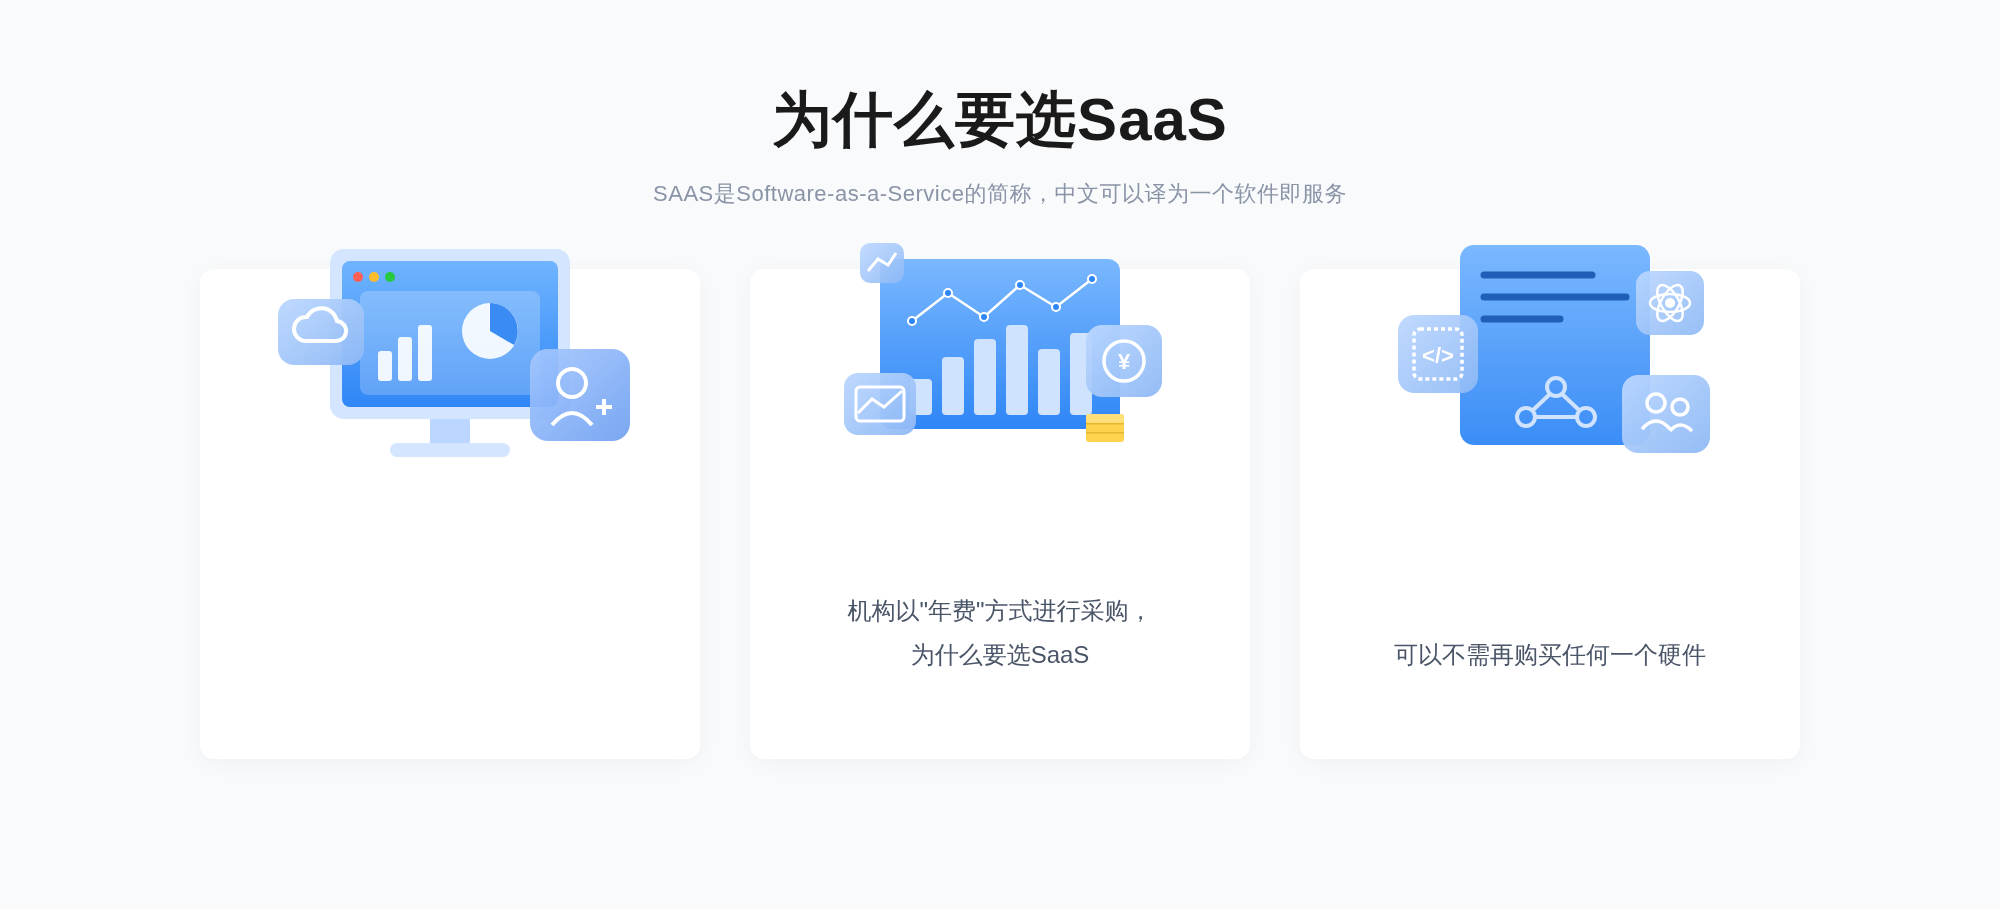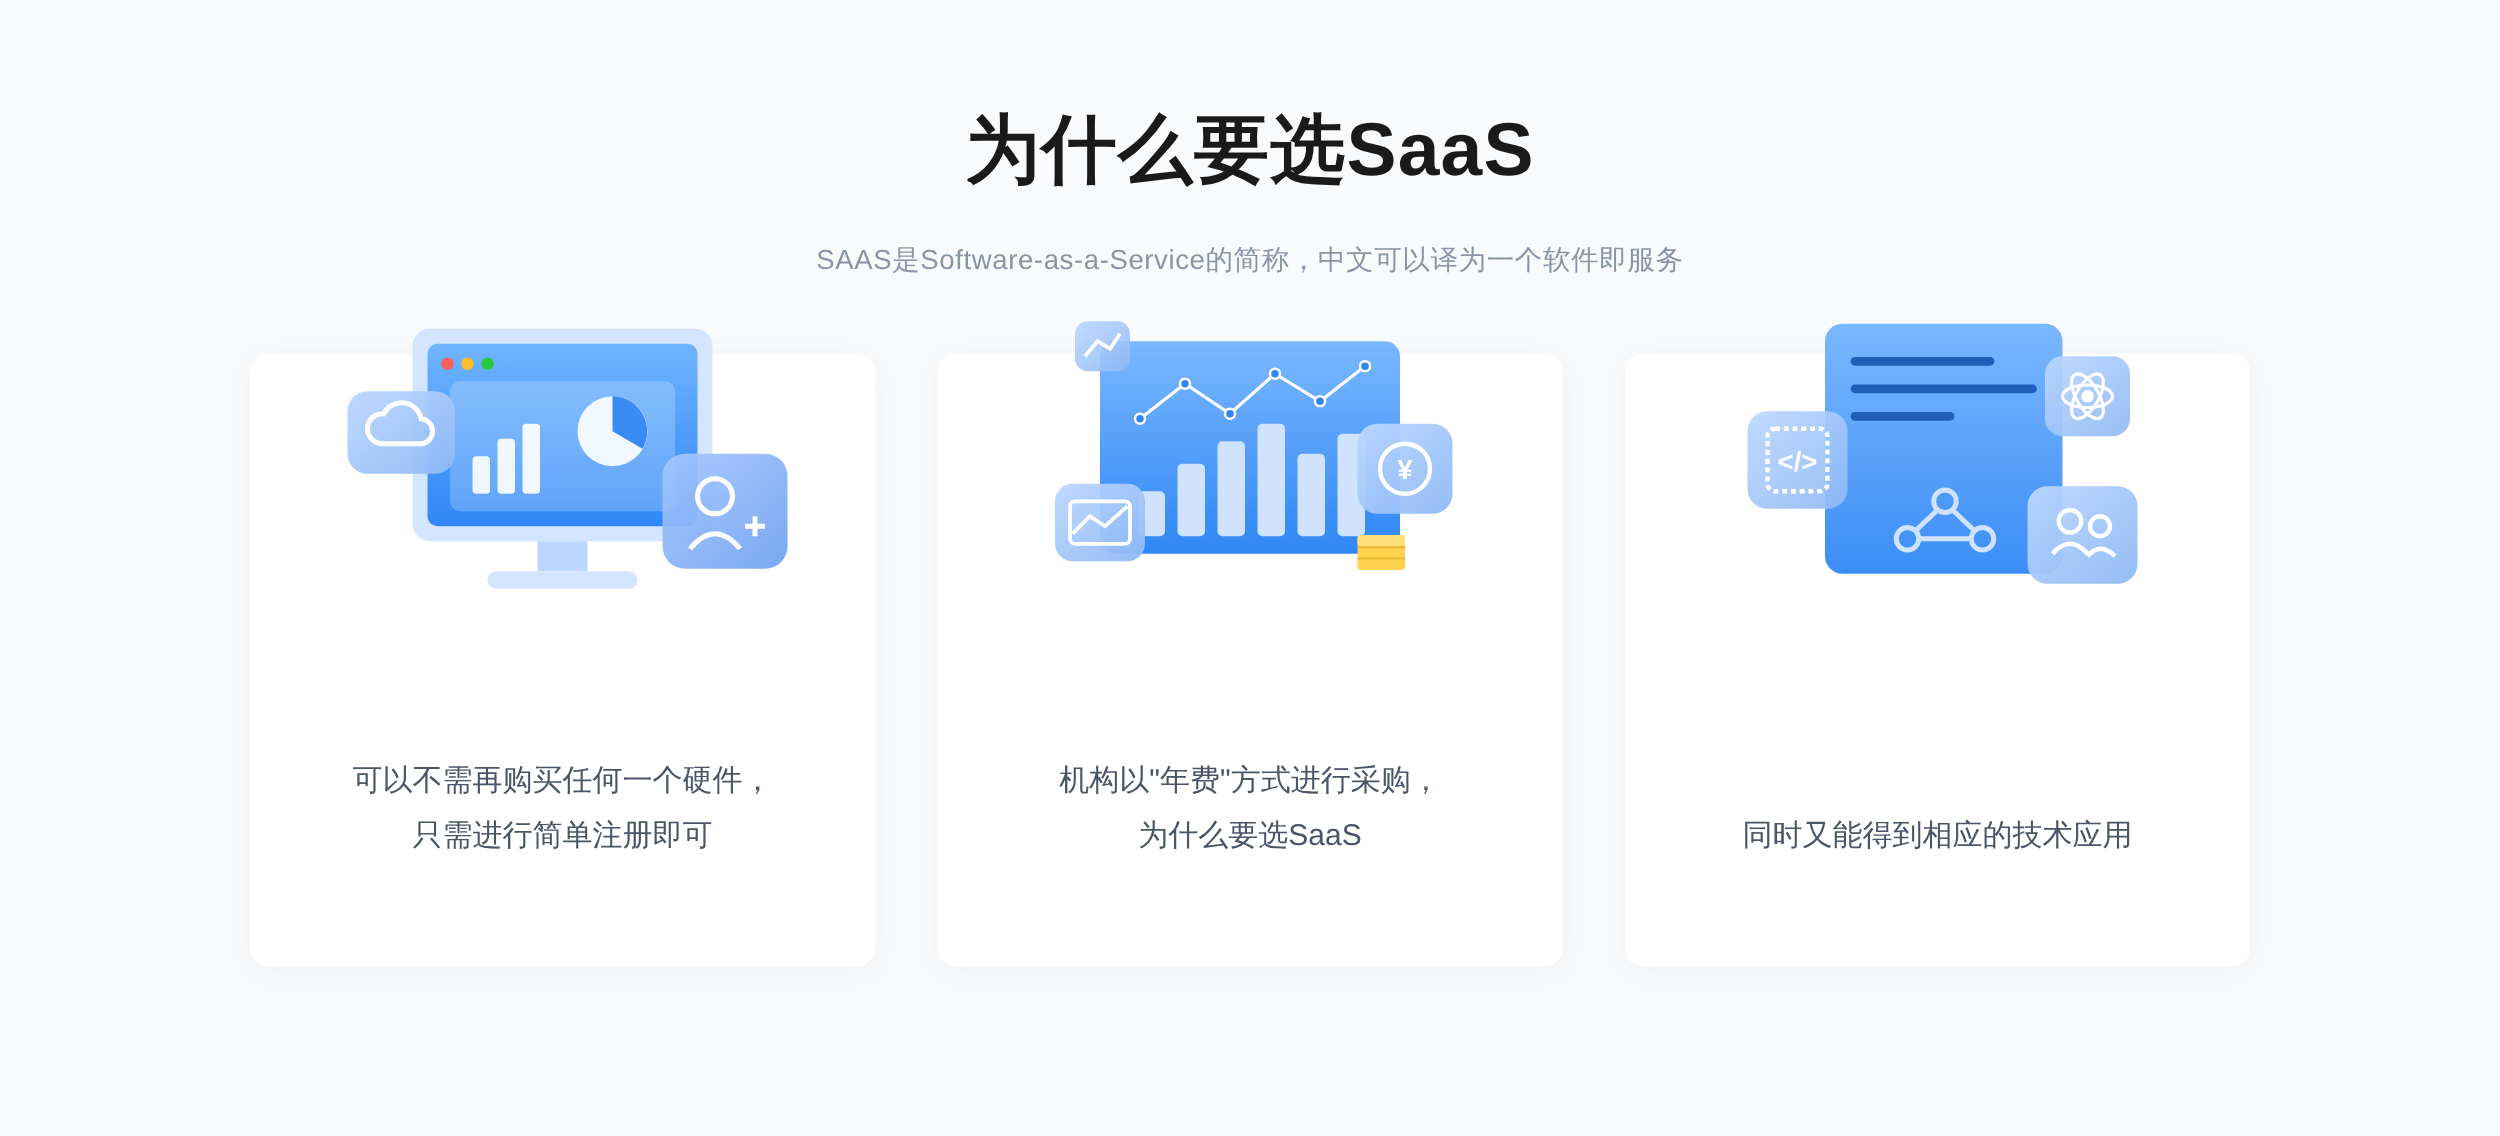--- a/index.html
+++ b/index.html
@@ -13,21 +13,21 @@
 .section-header { text-align: center; margin-bottom: 20px; }
 .section-title {
   font-size: 60px;
   font-weight: 600;
   color: #1a1a1a;
   letter-spacing: 1px;
 }
 .section-subtitle {
   font-size: 22px;
   color: #8a94a6;
-  margin-top: 32px;
+  margin-top: 18px;
   letter-spacing: 0.5px;
 }
 .cards {
   display: flex;
   justify-content: center;
   gap: 50px;
   margin-top: 60px;
 }
 .card {
   width: 500px;
@@ -106,24 +106,20 @@
 
       <rect x="18" y="70" width="86" height="66" rx="16" fill="url(#g1b)" opacity="0.95"></rect>
       <path d="M45 112 a12 12 0 0 1 2-24 a16 16 0 0 1 30 4 a10 10 0 0 1 -2 20 Z" fill="none" stroke="#fff" stroke-width="4"></path>
 
       <rect x="270" y="120" width="100" height="92" rx="18" fill="url(#g1c)" opacity="0.92"></rect>
       <circle cx="312" cy="154" r="14" fill="none" stroke="#fff" stroke-width="4"></circle>
       <path d="M292 196 q20 -24 40 0" fill="none" stroke="#fff" stroke-width="4"></path>
       <line x1="336" y1="178" x2="352" y2="178" stroke="#fff" stroke-width="4"></line>
       <line x1="344" y1="170" x2="344" y2="186" stroke="#fff" stroke-width="4"></line>
     </svg>
-    <p class="card-text">
-      <span>可以不需再购买任何一个硬件，</span><br>
-      <span>只需进行简单注册即可</span>
-    </p>
   </div>
 
   <div class="card">
     <svg class="illus" viewBox="0 0 380 260">
       <defs>
         <linearGradient id="g2a" x1="0" y1="0" x2="0" y2="1">
             <stop offset="0" stop-color="#7ab8ff"></stop>
             <stop offset="1" stop-color="#2f86f6"></stop>
           </linearGradient>
         <linearGradient id="g2b" x1="0" y1="0" x2="1" y2="1">
@@ -207,17 +203,17 @@
       <ellipse cx="310" cy="74" rx="20" ry="9" fill="none" stroke="#fff" stroke-width="2.5" transform="rotate(-60 310 74)"></ellipse>
 
       <rect x="262" y="146" width="88" height="78" rx="16" fill="url(#g3b)" opacity="0.95"></rect>
       <circle cx="296" cy="174" r="9" fill="none" stroke="#fff" stroke-width="3.5"></circle>
       <path d="M282 200 q14 -16 28 0" fill="none" stroke="#fff" stroke-width="3.5"></path>
       <circle cx="320" cy="178" r="8" fill="none" stroke="#fff" stroke-width="3.5"></circle>
       <path d="M310 202 q10 -12 22 0" fill="none" stroke="#fff" stroke-width="3.5"></path>
     </svg>
     <p class="card-text">
       <br>
-      <span>同时又能得到相应的技术应用</span>
+      <span>可以不需再购买任何一个硬件</span>
     </p>
   </div>
 
 </div>
 
 </body></html>

